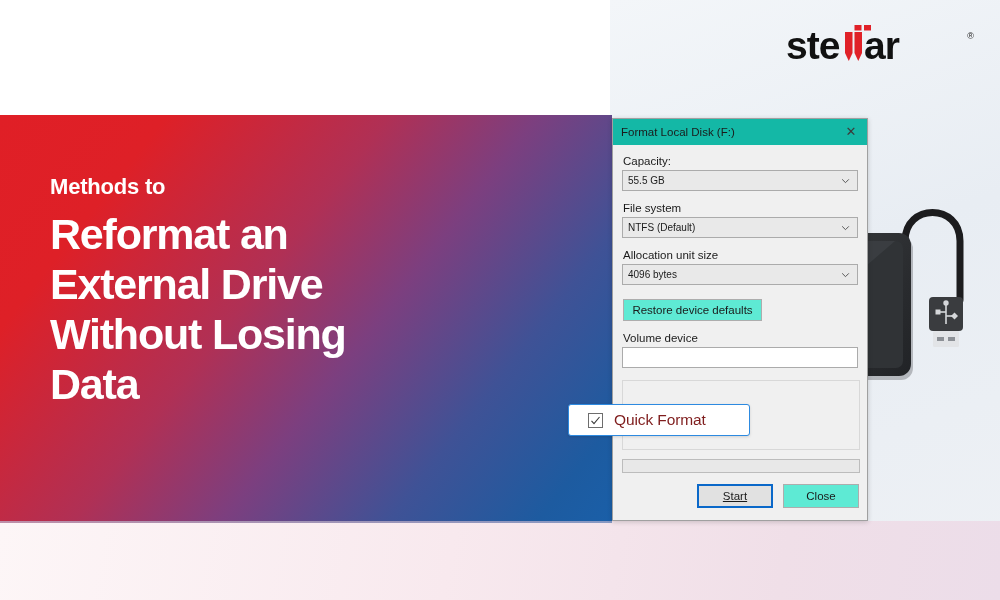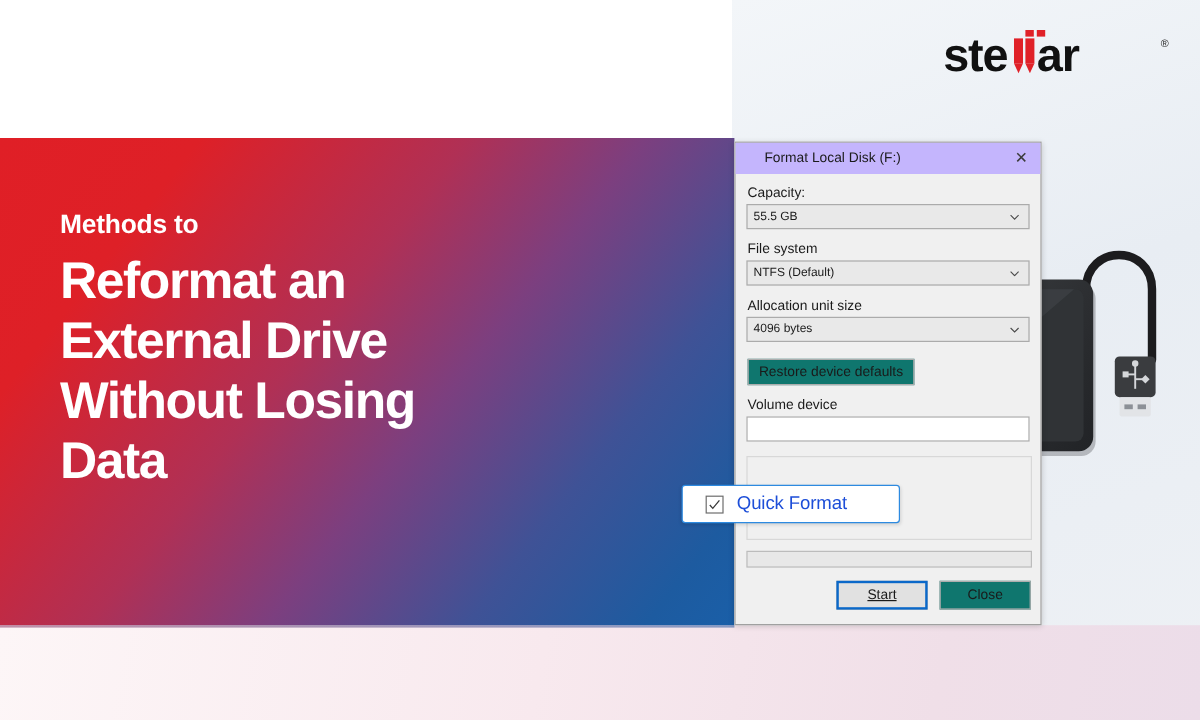--- a/index.html
+++ b/index.html
@@ -58,22 +58,22 @@
 
   
   .dialog {
     position:absolute; left:612px; top:118px; width:256px; height:403px;
     background:#f0f0f0;
     border:1px solid #a0a0a0;
     box-shadow:0 1px 5px rgba(0,0,0,.18);
     font-size:11.5px; color:#1a1a1a;
   }
   .dlg-title {
-    position:relative; height:26px; background:#c4b5fd;
-    display:flex; align-items:center;padding-left:16px;
+    position:relative; height:26px; background:#14b8a6;
+    display:flex; align-items:center;
   }
   .dlg-title-text { padding-left:8px; font-size:11.5px; color:#1b1b1b; }
   .dlg-close {
     position:absolute; right:0; top:0; width:32px; height:25px;
     display:flex; align-items:center; justify-content:center;
     color:#3b3b3b; font-size:13px; line-height:1;
   }
   .dlg-body { padding:10px 9px 0 9px; }
 
   .fld-label { font-size:11.5px; color:#1a1a1a; margin:0 0 3px 1px; }
@@ -86,21 +86,21 @@
   }
   .combo .chev {
     position:absolute; right:7px; top:50%; transform:translateY(-50%);
     width:9px; height:5px;
   }
   .textbox {
     height:21px; border:1px solid #ababab; background:#ffffff;
   }
 
   .btn {
-    border:1px solid #adadad; background:#0f766e;
+    border:1px solid #adadad; background:#5eead4;
     font-size:11.5px; color:#1a1a1a; text-align:center;
     display:flex; align-items:center; justify-content:center;
   }
   .btn-restore { width:139px; height:22px; margin:14px 0 0 1px; }
 
   .group {
     position:absolute; left:9px; top:261px; width:238px; height:70px;
     border:1px solid #d8d8d8; background:#f0f0f0;
   }
   .progress {
@@ -118,21 +118,21 @@
   }
   .btn-close { width:76px; height:24px; }
 
   
   .callout {
     position:absolute; left:568px; top:404px; width:182px; height:32px;
     background:#ffffff; border:1px solid #2d8ae0; border-radius:3px;
     display:flex; align-items:center; gap:11px; padding-left:19px;
     box-shadow:0 1px 3px rgba(0,0,0,.13);
   }
-  .callout-label { font-size:15.5px; color:#1d4ed8; letter-spacing:-0.1px; }
+  .callout-label { font-size:15.5px; color:#7f1d1d; letter-spacing:-0.1px; }
   .checkbox {
     width:15px; height:15px; border:1px solid #6d6d6d; background:#ffffff;
     position:relative; flex:none;
   }
 
   
   .reflection {
     position:absolute; left:612px; top:521px; width:256px; height:79px;
     overflow:hidden; opacity:.17;
     -webkit-mask-image:linear-gradient(#000 0%, rgba(0,0,0,.45) 42%, transparent 88%);

